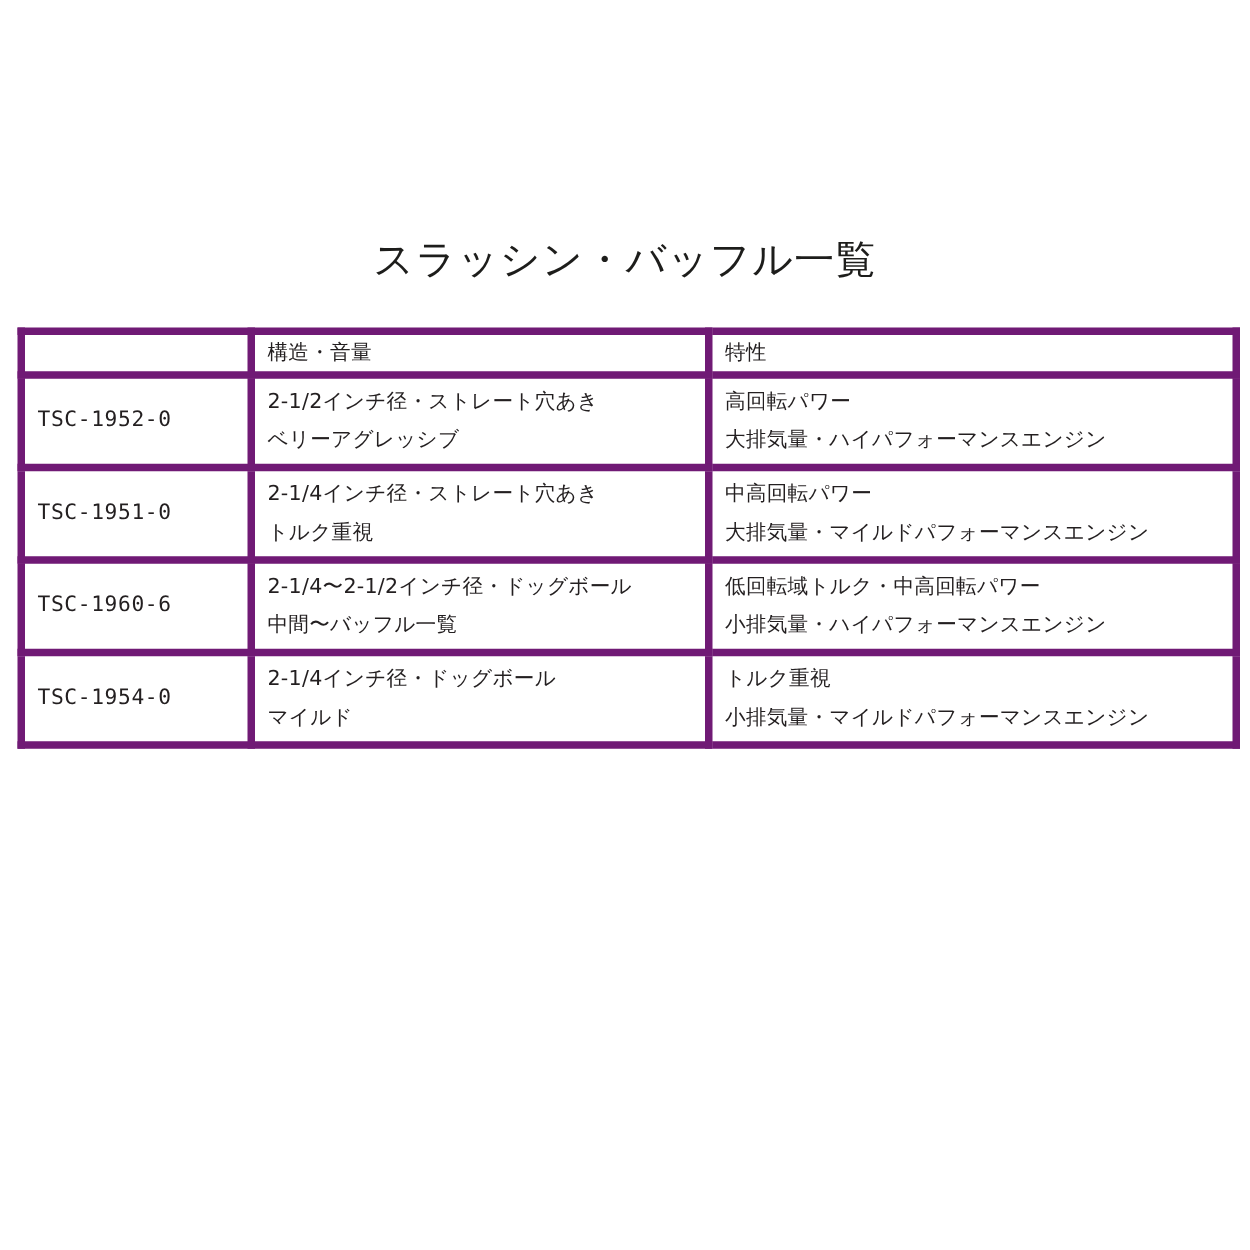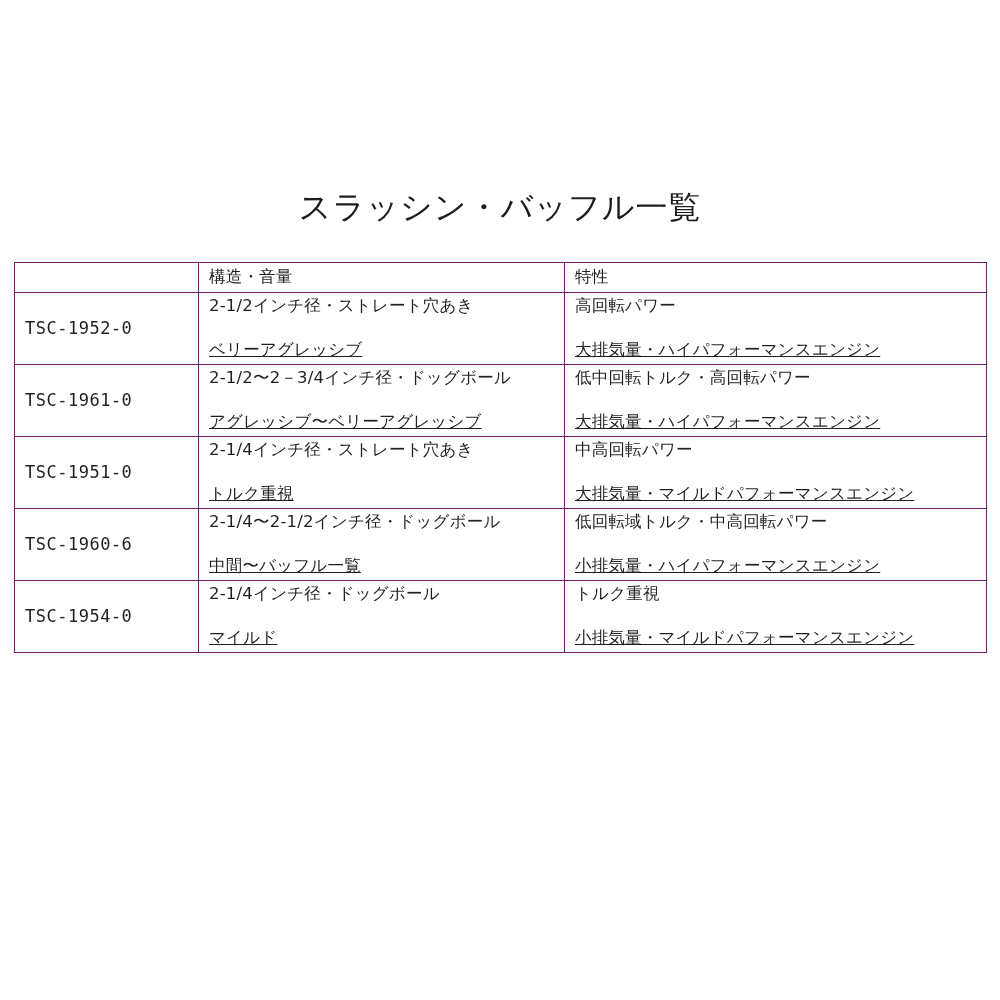--- a/index.html
+++ b/index.html
@@ -44,21 +44,21 @@
     border-collapse: collapse;
     width: 972px;
     table-layout: fixed;
     background: #fff;
   }
   table.spec col.c0 { width: 184px; }
   table.spec col.c1 { width: 366px; }
   table.spec col.c2 { width: 422px; }
 
   table.spec th, table.spec td {
-    border: 1px solid #701a75;
+    border: 6px solid #701a75;
     padding: 0;
     vertical-align: middle;
     font-weight: 400;
     text-align: left;
   }
   .cell-pad {
     padding: 5px 8px 5px 10px;
     font-size: 16.5px;
     line-height: 1.0;
     font-family: "DejaVu Sans", sans-serif;
@@ -67,22 +67,21 @@
   }
   .hdr-row .cell-pad {
     padding-top: 6px;
     padding-bottom: 6px;
     font-size: 16.5px;
   }
   .hdr-empty { background: #fff; }
   .line1 { white-space: nowrap; }
   .line2 {
     white-space: nowrap;
-    margin-top: 28px;
-    text-decoration: underline;
+    margin-top: 14px;
   }
   .code {
     font-family: "DejaVu Sans Mono", monospace;
     font-size: 17px;
     letter-spacing: 0.5px;
     white-space: nowrap;
   }
   .body-row td { height: 68px; }
 </style>
 </head>
@@ -119,37 +118,20 @@
           </td>
           <td>
             <div class="cell-pad">
               <div class="line1">2-1/2インチ径・ストレート穴あき</div>
               <div class="line2">ベリーアグレッシブ</div>
             </div>
           </td>
           <td>
             <div class="cell-pad">
               <div class="line1">高回転パワー</div>
-              <div class="line2">大排気量・ハイパフォーマンスエンジン</div>
-            </div>
-          </td>
-        </tr>
-        <tr class="body-row">
-          <td>
-            <div class="cell-pad code">TSC-1961-0</div>
-          </td>
-          <td>
-            <div class="cell-pad">
-              <div class="line1">2-1/2〜2－3/4インチ径・ドッグボール</div>
-              <div class="line2">アグレッシブ〜ベリーアグレッシブ</div>
-            </div>
-          </td>
-          <td>
-            <div class="cell-pad">
-              <div class="line1">低中回転トルク・高回転パワー</div>
               <div class="line2">大排気量・ハイパフォーマンスエンジン</div>
             </div>
           </td>
         </tr>
         <tr class="body-row">
           <td>
             <div class="cell-pad code">TSC-1951-0</div>
           </td>
           <td>
             <div class="cell-pad">

